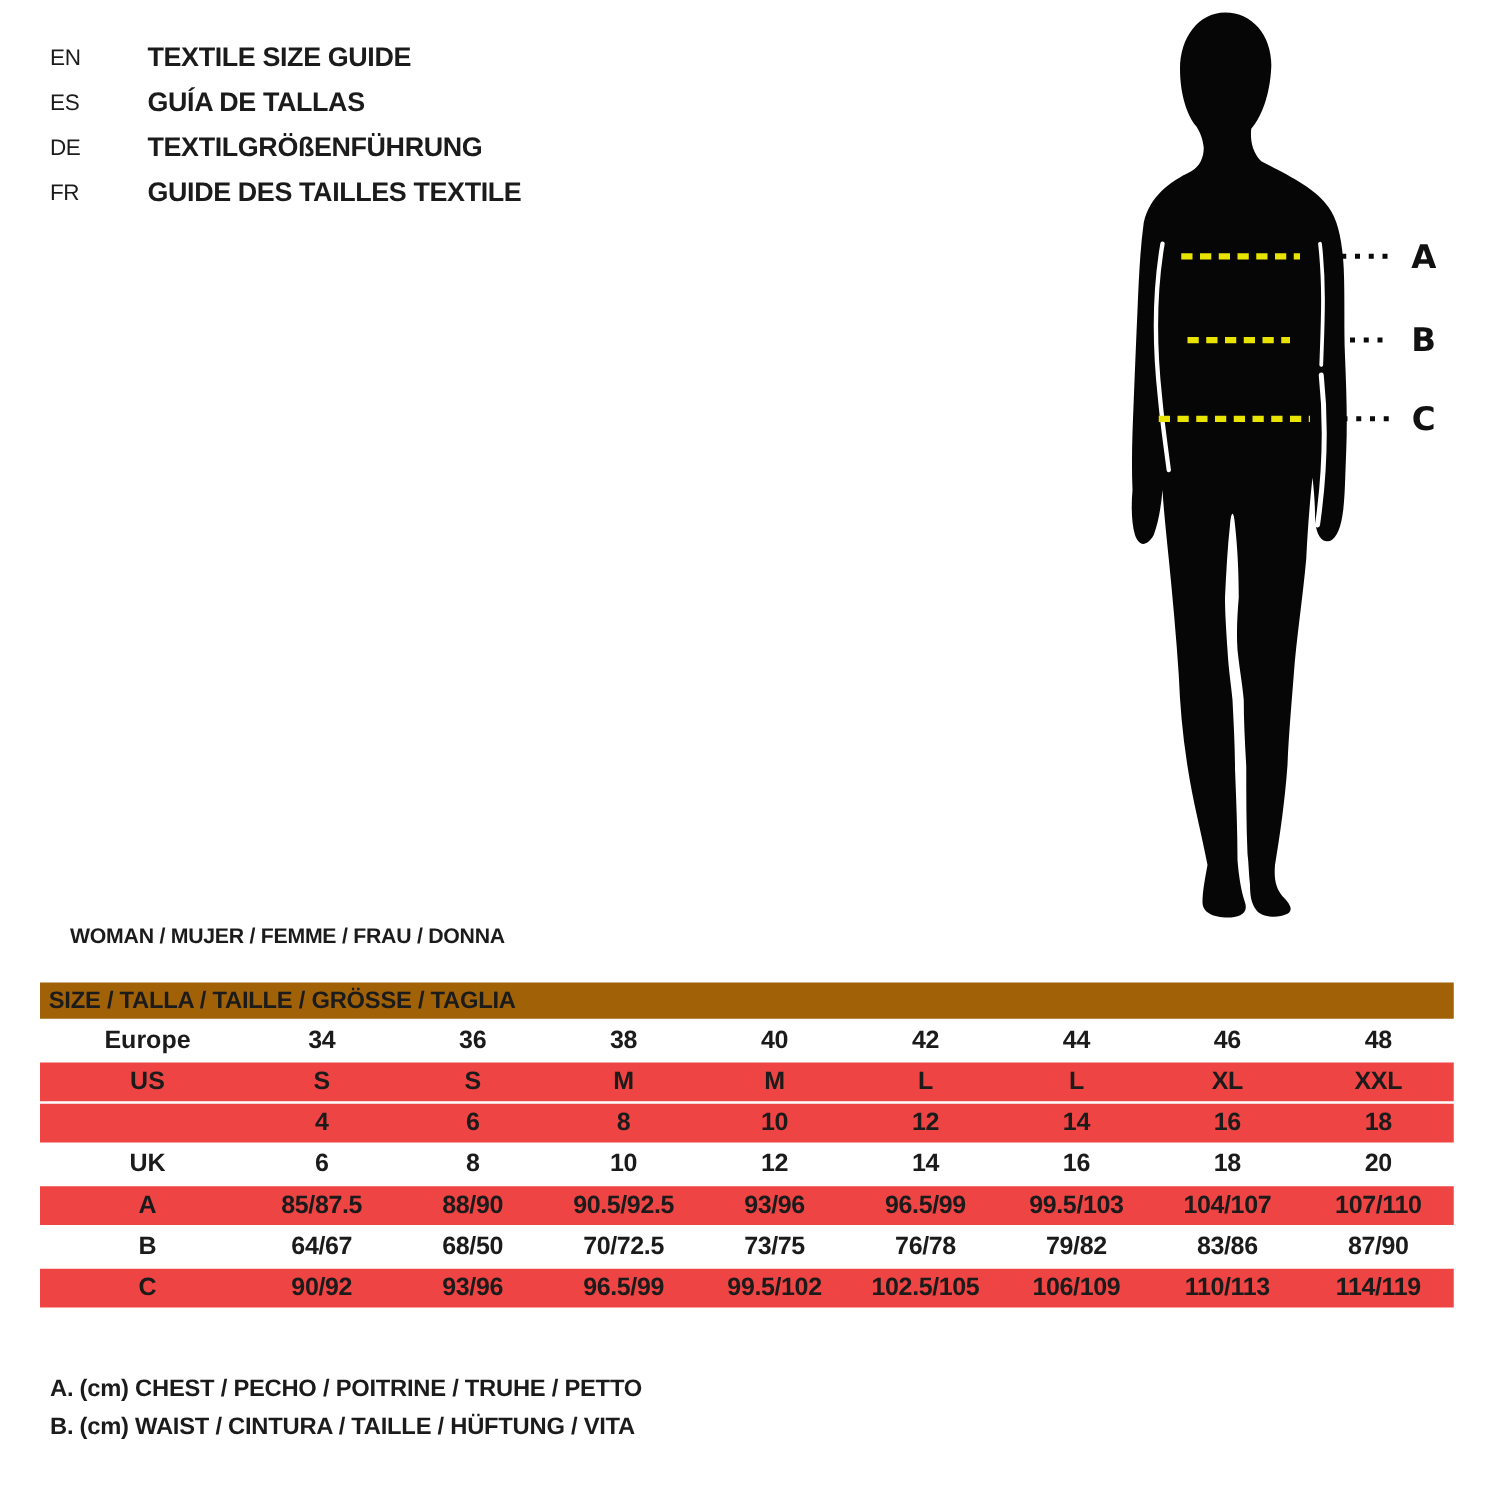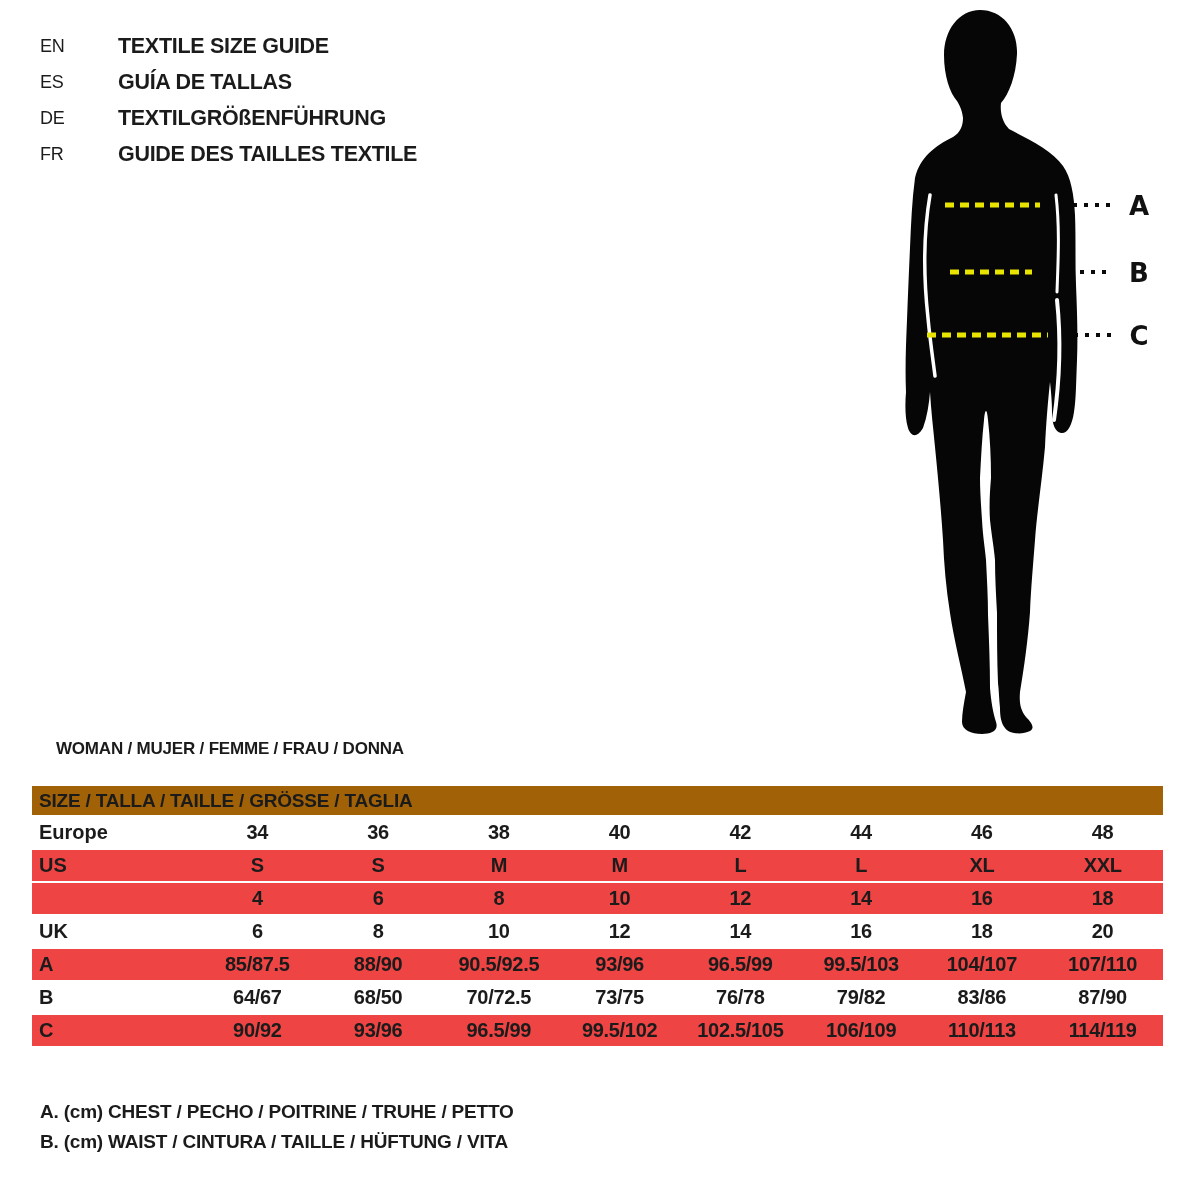--- a/index.html
+++ b/index.html
@@ -22,21 +22,21 @@
   .section-title{position:absolute;left:40px;top:739px;font-size:17px;font-weight:700;
                  letter-spacing:-0.2px;white-space:nowrap;margin-left:16px;}
 
   
   .size-table{position:absolute;left:32px;top:786px;width:1131px;}
   .t-header{height:29px;line-height:29px;background:#a16207;font-size:19px;font-weight:700;
             padding-left:7px;letter-spacing:-0.2px;box-sizing:border-box;}
   .t-rows{margin-top:2px;}
   .t-row{display:flex;height:31px;margin-bottom:2px;align-items:center;font-size:20px;font-weight:700;}
   .t-row.shaded{background:#ef4444;}
-  .row-label{width:165px;padding-left:7px;box-sizing:border-box;text-align:left;font-size:20px;}
+  .row-label{width:165px;padding-left:7px;box-sizing:border-box;text-align:center;font-size:20px;}
   .cell{flex:1;text-align:center;letter-spacing:-0.3px;}
 
   
   .legend{position:absolute;left:40px;top:1097px;}
   .legend-line{height:30px;line-height:30px;font-size:19px;font-weight:700;
                letter-spacing:-0.2px;white-space:nowrap;}
 </style>
 </head>
 <body>
 

